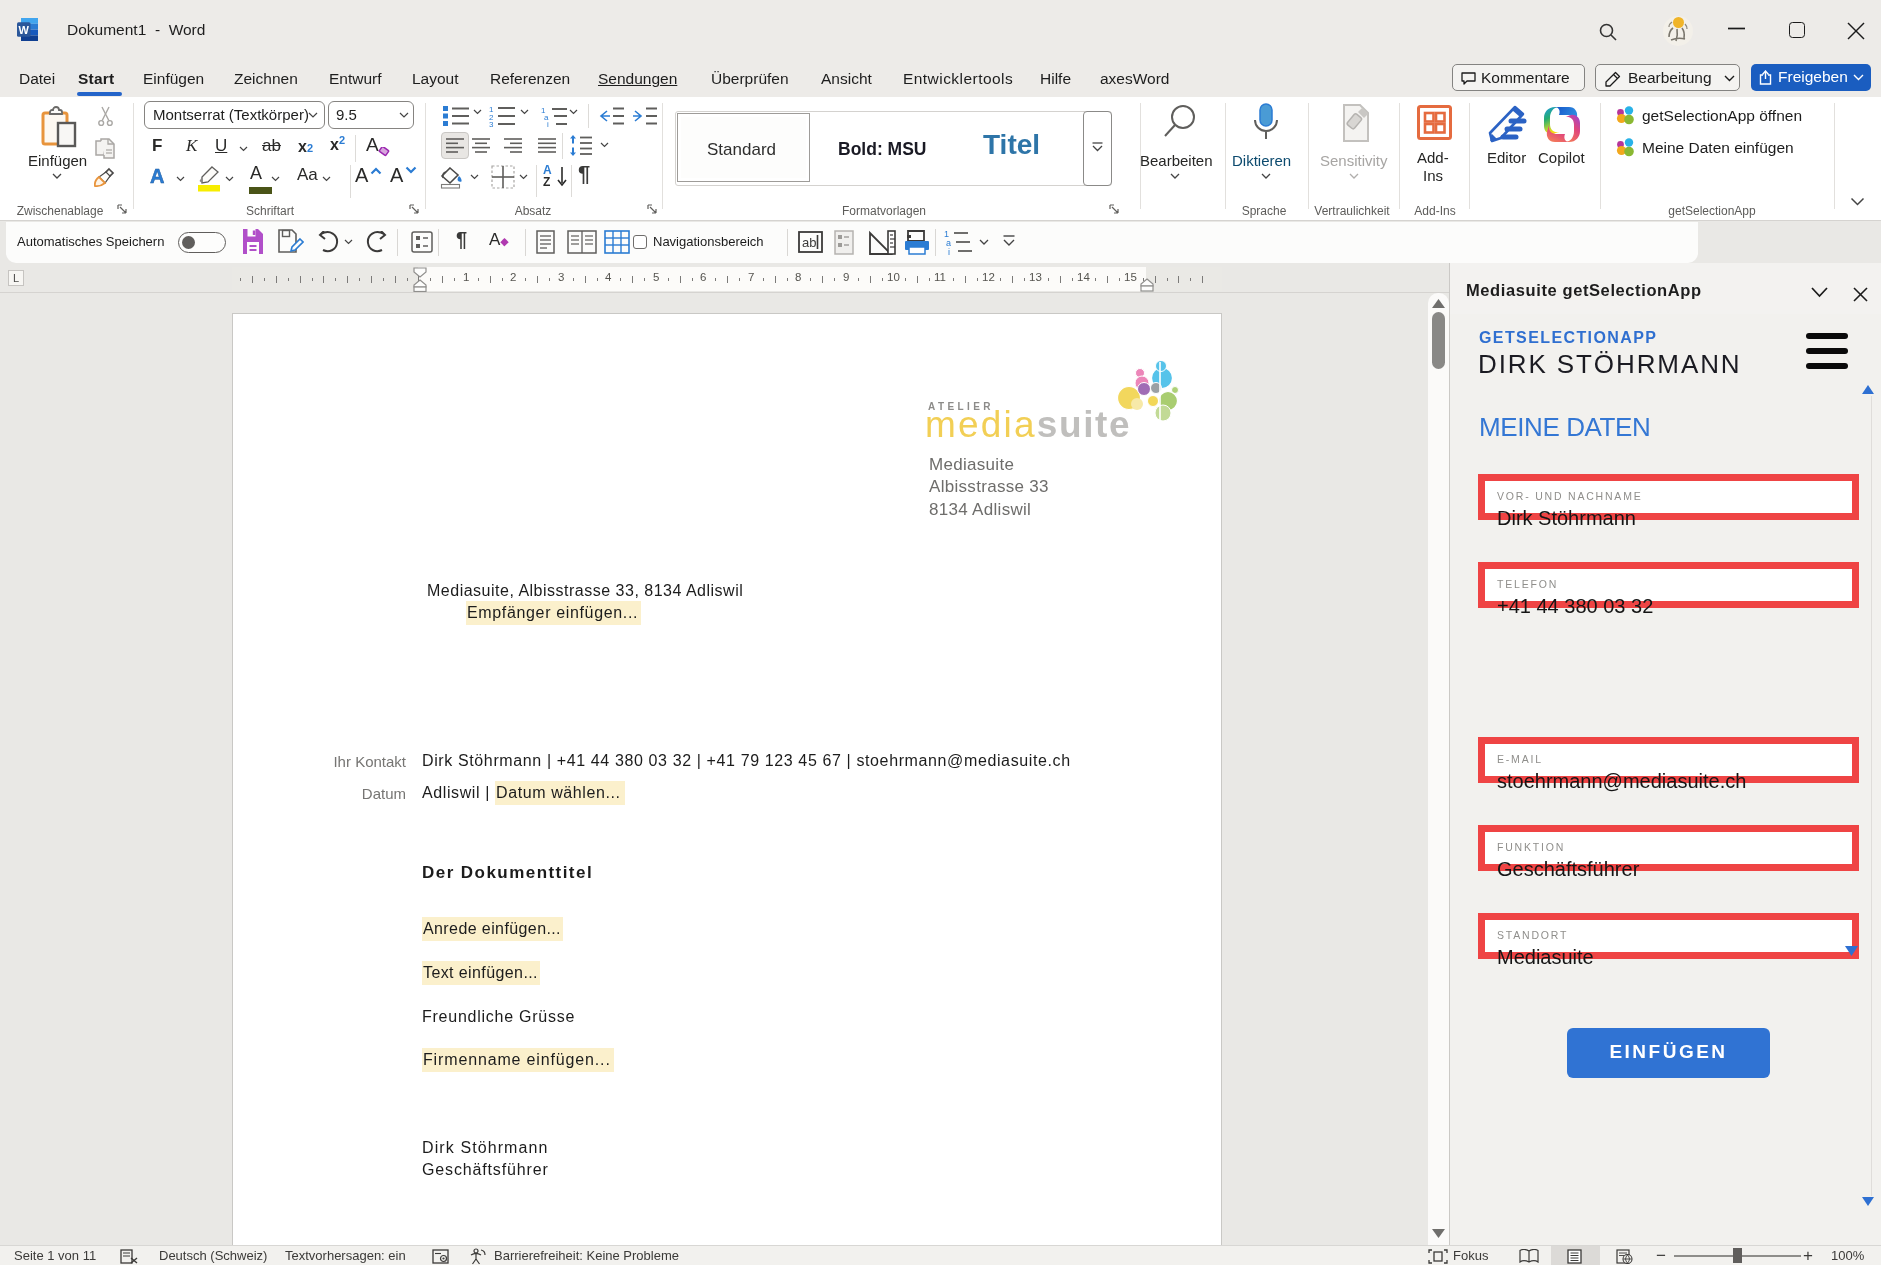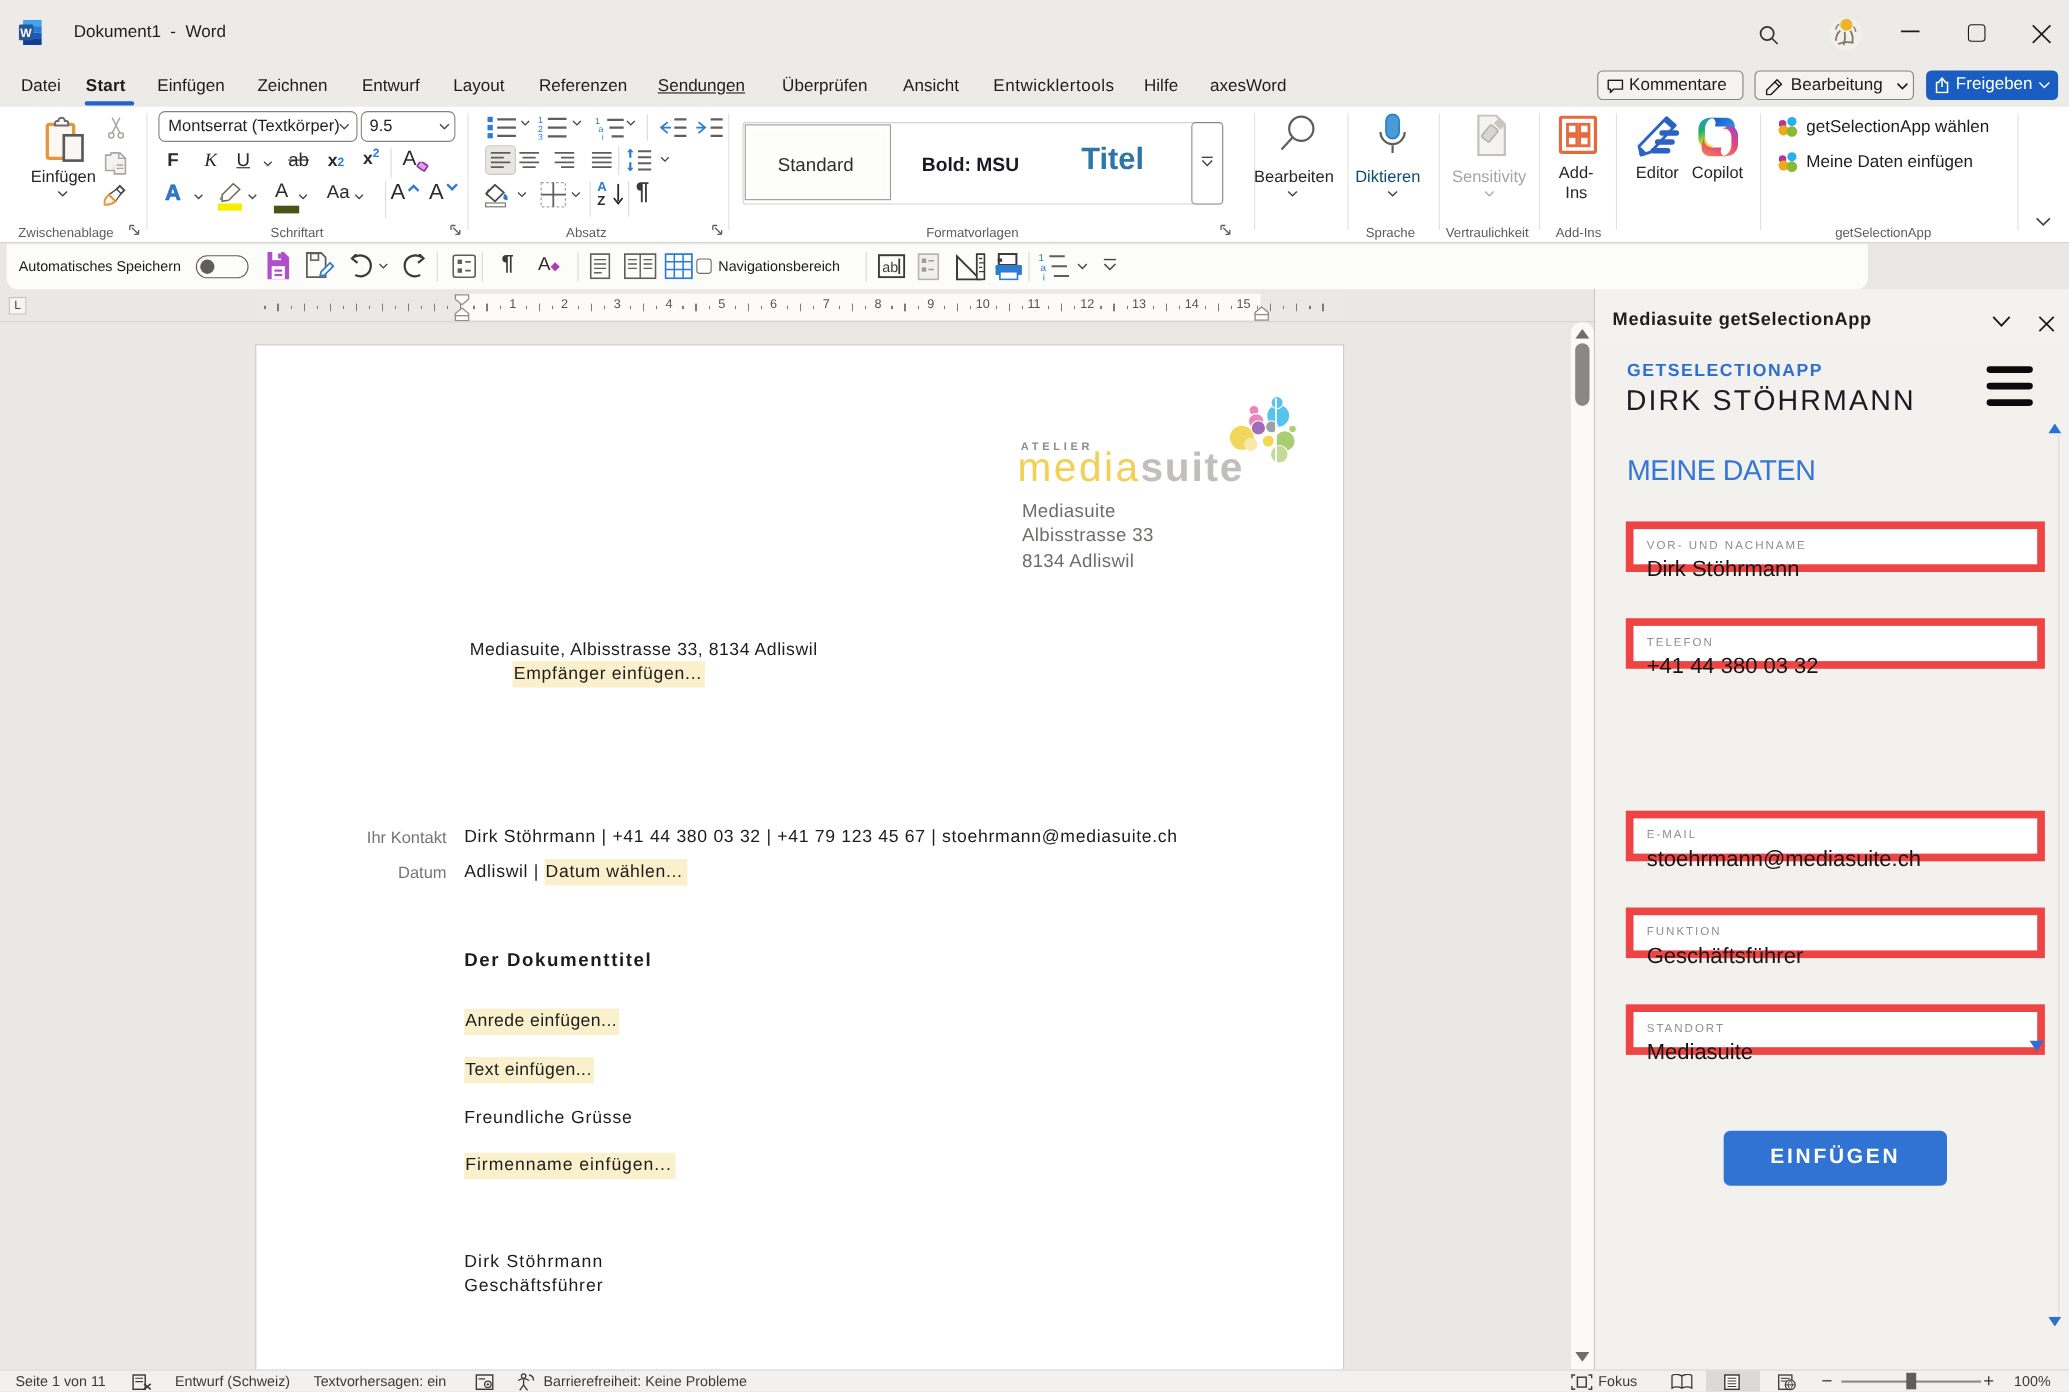--- a/index.html
+++ b/index.html
@@ -421,21 +421,21 @@
     <path d="M26 36 H12 c-6 0 -9 -5 -8 -10 l2 -7 c-1 7 4 9 8 9 h8 c-2 5 1 8 4 8 z" fill="url(#cg2)"></path>
   </svg>
   <div class="abs" style="left:1538px; top:52px; font-size:15px; color:#262625;">Copilot</div>
 
   <svg class="abs" style="left:1616px; top:9px;" width="19" height="19" viewBox="0 0 19 19">
     <circle cx="13" cy="4.5" r="4.2" fill="#29b2e8"></circle>
     <circle cx="4.5" cy="6.5" r="3.4" fill="#b5359b"></circle>
     <circle cx="5.5" cy="12.5" r="4.6" fill="#f2a81d"></circle>
     <circle cx="13" cy="13.5" r="4.8" fill="#8ab832"></circle>
   </svg>
-  <div class="abs" style="left:1642px; top:10px; font-size:15.5px; color:#1c1c1c;">getSelectionApp wählen</div>
+  <div class="abs" style="left:1642px; top:10px; font-size:15.5px; color:#1c1c1c;">getSelectionApp öffnen</div>
   <svg class="abs" style="left:1616px; top:41px;" width="19" height="19" viewBox="0 0 19 19">
     <circle cx="13" cy="4.5" r="4.2" fill="#29b2e8"></circle>
     <circle cx="4.5" cy="6.5" r="3.4" fill="#b5359b"></circle>
     <circle cx="5.5" cy="12.5" r="4.6" fill="#f2a81d"></circle>
     <circle cx="13" cy="13.5" r="4.8" fill="#8ab832"></circle>
   </svg>
   <div class="abs" style="left:1642px; top:42px; font-size:15.5px; color:#1c1c1c;">Meine Daten einfügen</div>
   <div class="glabel" style="left:1712px;">getSelectionApp</div>
 
   <svg class="abs" style="left:1850px; top:100px;" width="15" height="9" viewBox="0 0 15 9">
@@ -700,21 +700,21 @@
 
 <div id="status">
   <div class="st" style="left:14px;">Seite 1 von 11</div>
   <svg class="abs" style="left:120px; top:3px;" width="18" height="15" viewBox="0 0 18 15">
     <rect x="1" y="1" width="11" height="13" fill="none" stroke="#3b3a38" stroke-width="1.3"></rect>
     <line x1="3" y1="4" x2="10" y2="4" stroke="#3b3a38" stroke-width="1"></line>
       <line x1="3" y1="7" x2="10" y2="7" stroke="#3b3a38" stroke-width="1"></line>
     <line x1="11" y1="9" x2="17" y2="14" stroke="#3b3a38" stroke-width="1.4"></line>
       <line x1="17" y1="9" x2="11" y2="14" stroke="#3b3a38" stroke-width="1.4"></line>
   </svg>
-  <div class="st" style="left:159px;">Entwurf (Schweiz)</div>
+  <div class="st" style="left:159px;">Deutsch (Schweiz)</div>
   <div class="st" style="left:285px;">Textvorhersagen: ein</div>
   <svg class="abs" style="left:432px; top:3px;" width="17" height="15" viewBox="0 0 17 15">
     <rect x="1" y="1" width="15" height="13" fill="none" stroke="#3b3a38" stroke-width="1.3"></rect>
     <line x1="3" y1="4.5" x2="9" y2="4.5" stroke="#3b3a38" stroke-width="1.1"></line>
     <circle cx="11.5" cy="9.5" r="3" fill="none" stroke="#3b3a38" stroke-width="1.2"></circle>
       <circle cx="11.5" cy="9.5" r="1.1" fill="#3b3a38"></circle>
   </svg>
   <svg class="abs" style="left:468px; top:2px;" width="19" height="17" viewBox="0 0 19 17">
     <circle cx="8" cy="3" r="2" fill="none" stroke="#3b3a38" stroke-width="1.2"></circle>
     <path d="M3 7 c3 -2 7 -2 10 0 M8 6 v5 M8 11 l-3.5 5 M8 11 l3.5 5" fill="none" stroke="#3b3a38" stroke-width="1.2"></path>

